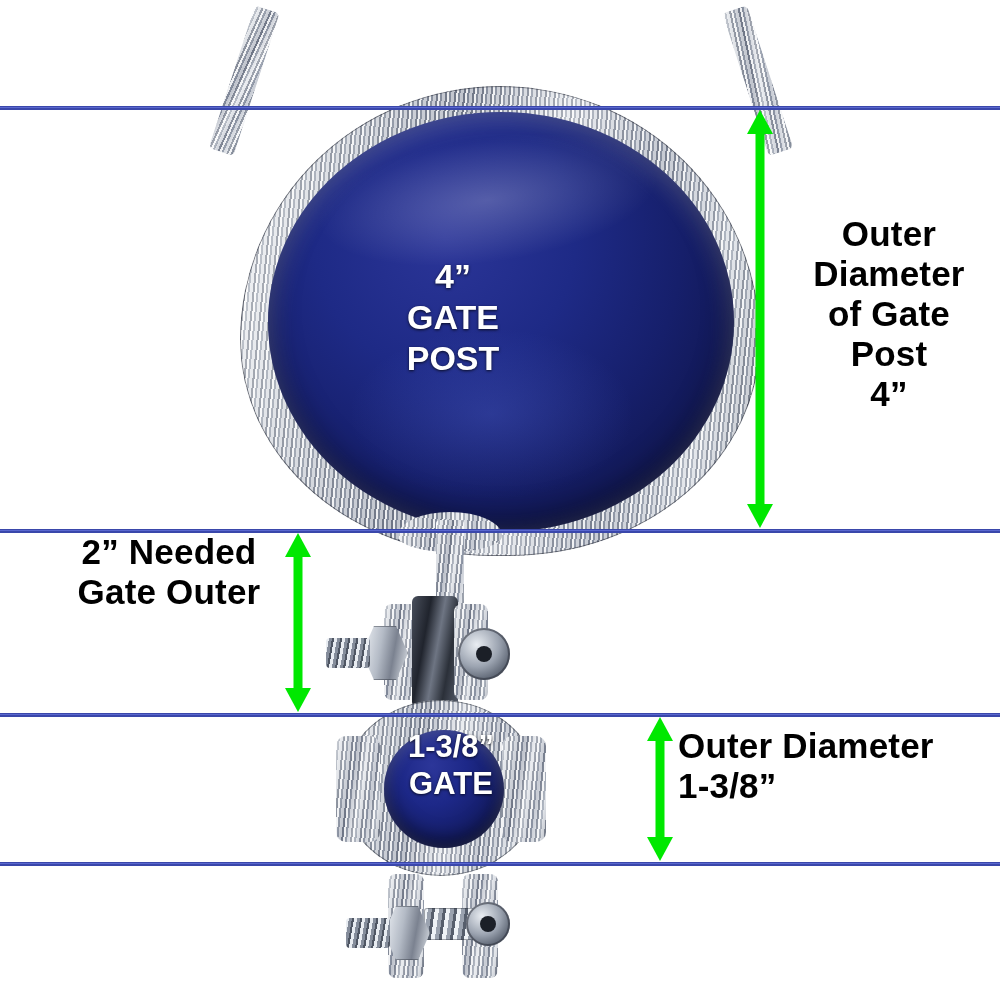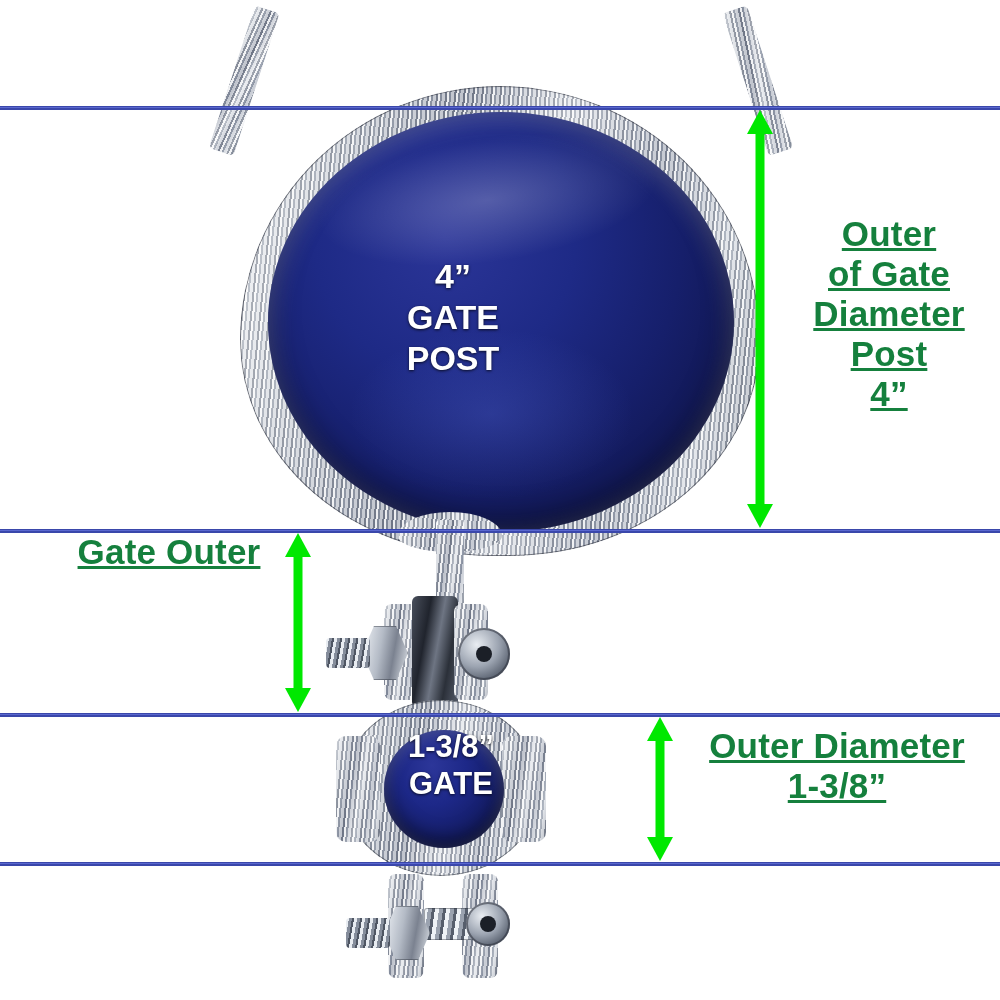--- a/index.html
+++ b/index.html
@@ -11,24 +11,24 @@
   .guide i{position:absolute;left:0;right:0;top:1px;height:1px;background:#5a68cf;}
 
   
   .dim{position:absolute;width:26px;}
   .dim .shaft{position:absolute;left:50%;transform:translateX(-50%);width:9px;top:22px;bottom:22px;background:#00e800;}
   .dim .head{position:absolute;left:50%;transform:translateX(-50%);width:0;height:0;border-left:13px solid transparent;border-right:13px solid transparent;}
   .dim .head.up{top:0;border-bottom:24px solid #00e800;}
   .dim .head.down{bottom:0;border-top:24px solid #00e800;}
 
   
-  .note{position:absolute;color:#15803d;font-weight:bold;line-height:1.14;letter-spacing:.2px;text-decoration:underline;}
+  .note{position:absolute;color:#000000;font-weight:bold;line-height:1.14;letter-spacing:.2px;}
   #note-post{left:784px;top:214px;width:210px;text-align:center;font-size:35px;}
   #note-gap{left:44px;top:532px;width:250px;text-align:center;font-size:35px;}
-  #note-frame{left:678px;top:726px;width:318px;text-align:center;font-size:35px;}
+  #note-frame{left:678px;top:726px;width:318px;text-align:left;font-size:35px;}
 
   
   #photo{position:absolute;left:0;top:0;width:1000px;height:1000px;}
 
   .metal{
     background:
       repeating-linear-gradient(96deg, rgba(255,255,255,.85) 0 2px, rgba(120,128,142,.30) 2px 4px, rgba(255,255,255,.5) 4px 7px, rgba(70,76,90,.33) 7px 9px),
       linear-gradient(100deg,#f2f4f7 0%,#b9bfc9 18%,#80889a 38%,#d8dce3 55%,#8f97a8 72%,#c9cfd8 86%,#6e7686 100%);
   }
 
@@ -188,27 +188,28 @@
   </div>
 
   <div class="dim" style="left:647px;top:717px;height:144px;">
     <div class="head up"></div>
     <div class="shaft"></div>
     <div class="head down"></div>
   </div>
 
   <div class="note" id="note-post">
     <div>Outer</div>
+    <div>Diameter</div>
     <div>of Gate</div>
-    <div>Diameter</div>
     <div>Post</div>
     <div>4”</div>
   </div>
 
   <div class="note" id="note-gap">
+    <div>2” Needed</div>
     <div>Gate Outer</div>
   </div>
 
   <div class="note" id="note-frame">
     <div>Outer Diameter</div>
     <div>1-3/8”</div>
   </div>
 
 </div>
 

